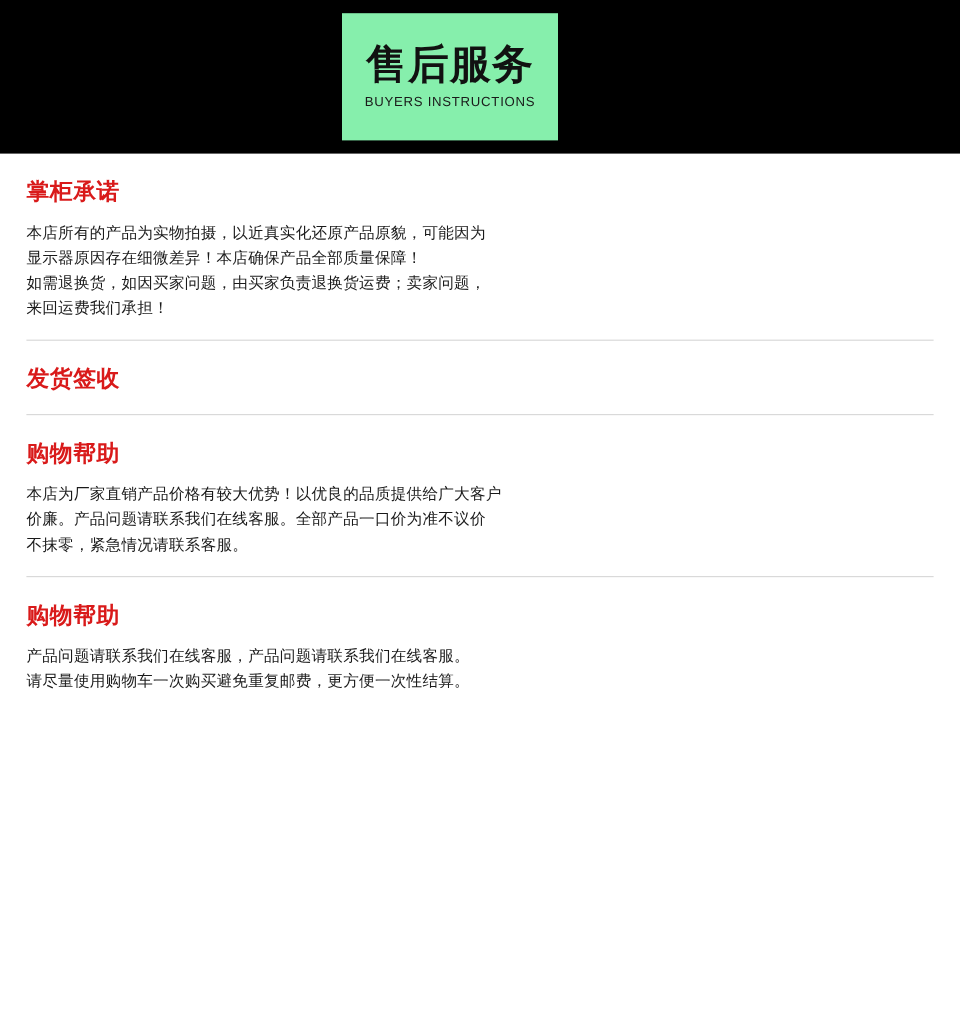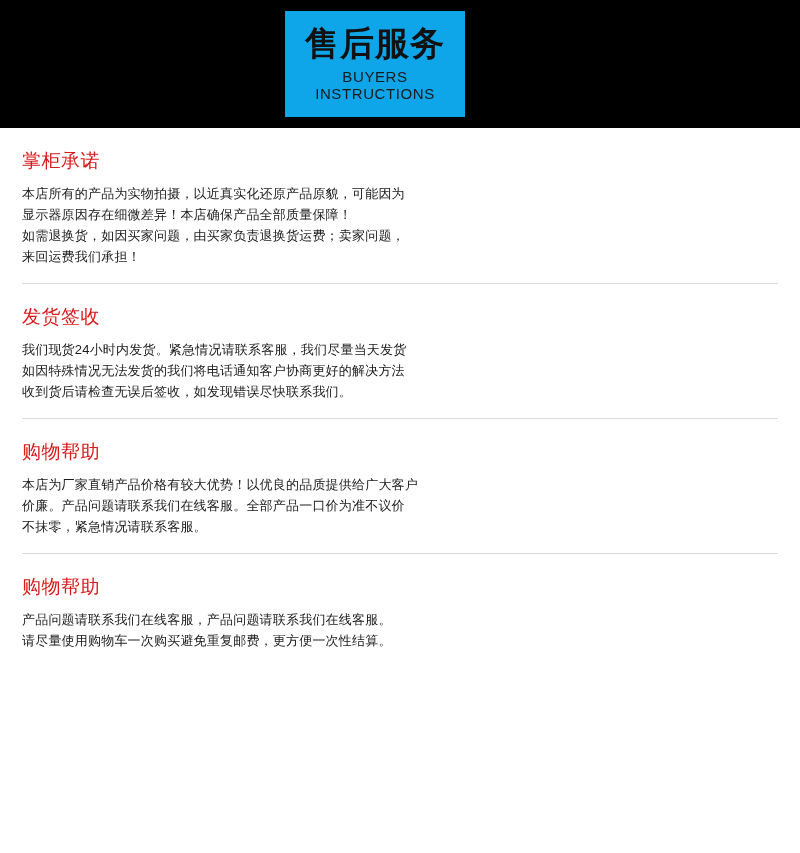--- a/index.html
+++ b/index.html
@@ -27,55 +27,54 @@
     height: 128px;
     background: #000000;
     position: relative;
   }
   .banner-badge {
     position: absolute;
     left: 285px;
     top: 11px;
     width: 180px;
     height: 106px;
-    background: #0ea5e9;
+    background: #86efac;
     display: flex;
     flex-direction: column;
     align-items: center;
     justify-content: center;
     box-sizing: border-box;
-    text-align: center;
   }
   .badge-title {
     font-size: 34px;
     font-weight: bold;
     color: #111111;
     line-height: 1.05;
     letter-spacing: 1px;
     margin-bottom: 6px;
   }
   .badge-sub {
-    font-size: 15px;
+    font-size: 11px;
     color: #1a1a1a;
     letter-spacing: 0.6px;
     font-weight: normal;
   }
 
   
   .content {
     padding: 0 22px;
     box-sizing: border-box;
   }
   .section {
     padding-top: 22px;
   }
   .section-title {
     color: #d91a1a;
     font-size: 19px;
-    font-weight: normal;
+    font-weight: bold;
     letter-spacing: 0.5px;
     margin: 0 0 10px 0;
     line-height: 1.2;
   }
   .section-body p {
     margin: 0;
     font-size: 13px;
     color: #1a1a1a;
     line-height: 1.62;
     letter-spacing: 0.2px;
@@ -110,25 +109,20 @@
         <p>本店所有的产品为实物拍摄，以近真实化还原产品原貌，可能因为</p>
         <p>显示器原因存在细微差异！本店确保产品全部质量保障！</p>
         <p>如需退换货，如因买家问题，由买家负责退换货运费；卖家问题，</p>
         <p>来回运费我们承担！</p>
       </div>
       <div class="divider"></div>
     </div>
 
     <div class="section">
       <h2 class="section-title">发货签收</h2>
-      <div class="section-body">
-        <p>我们现货24小时内发货。紧急情况请联系客服，我们尽量当天发货</p>
-        <p>如因特殊情况无法发货的我们将电话通知客户协商更好的解决方法</p>
-        <p>收到货后请检查无误后签收，如发现错误尽快联系我们。</p>
-      </div>
       <div class="divider"></div>
     </div>
 
     <div class="section">
       <h2 class="section-title">购物帮助</h2>
       <div class="section-body">
         <p>本店为厂家直销产品价格有较大优势！以优良的品质提供给广大客户</p>
         <p>价廉。产品问题请联系我们在线客服。全部产品一口价为准不议价</p>
         <p>不抹零，紧急情况请联系客服。</p>
       </div>

